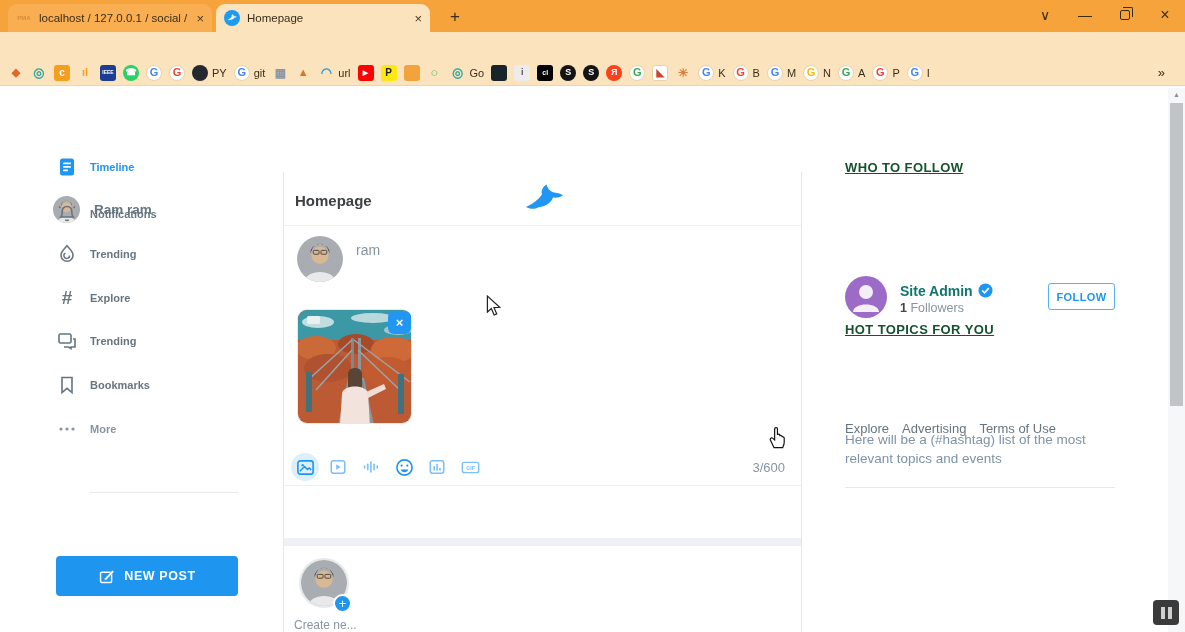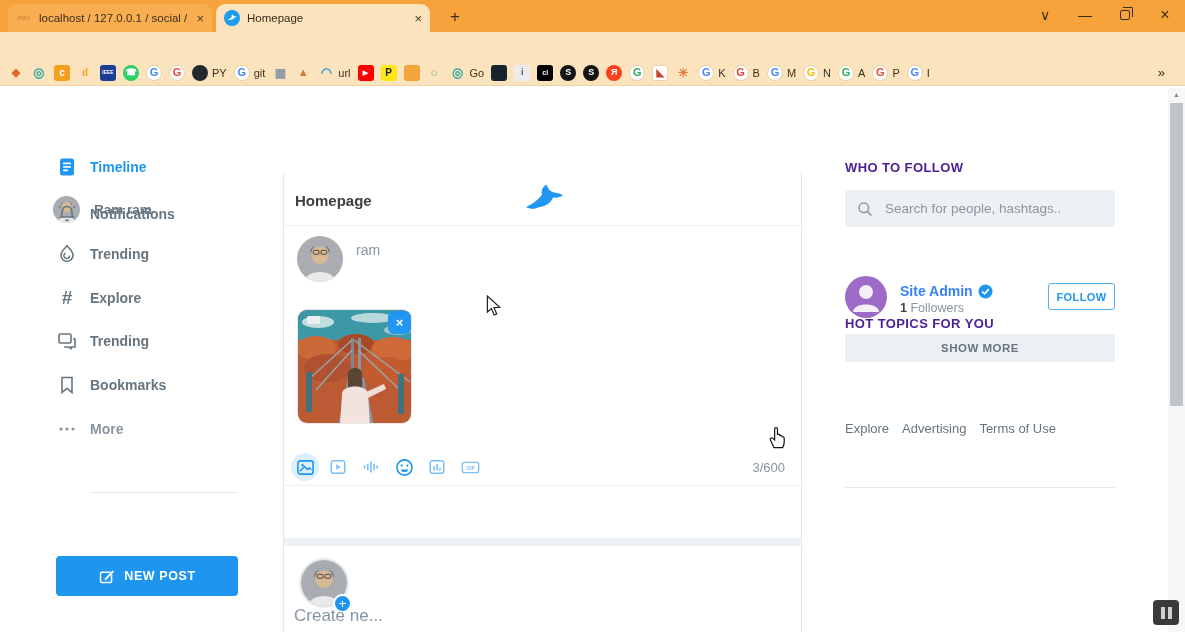--- a/index.html
+++ b/index.html
@@ -43,21 +43,21 @@
   .bm-overflow { margin-left:auto; font-size:13px; color:#3a2e1a; padding-right:12px; }
 
   
   .page { position:absolute; left:0; top:86px; width:1185px; height:546px; background:#fff; }
 
   
   .profile-row { position:absolute; left:53px; top:110px; display:flex; align-items:center; gap:14px; }
   .avatar26 { width:27px; height:27px; border-radius:50%; overflow:hidden; flex:0 0 27px; }
   .profile-name { font-size:13.5px; font-weight:bold; color:#66757f; }
   .side-item { position:absolute; left:57px; display:flex; align-items:center; gap:13px; height:24px; cursor:pointer; }
-  .side-item .lbl { font-size:14px; font-weight:bold; color:#66757f; }
+  .side-item .lbl { font-size:11px; font-weight:bold; color:#66757f; }
   .side-item.active .lbl { color:#1e96f0; }
   .side-divider { position:absolute; left:90px; top:406px; width:148px; height:1px; background:#e8e8e8; }
   .newpost-btn { position:absolute; left:56px; top:470px; width:182px; height:40px; background:#1e96f0; border-radius:4px; display:flex; align-items:center; justify-content:center; gap:9px; color:#fff; font-weight:bold; font-size:12.5px; letter-spacing:0.6px; cursor:pointer; }
 
   
   .maincol { position:absolute; left:283px; top:86px; width:519px; height:546px; background:#fff; border-left:1px solid #e7e7e7; border-right:1px solid #e7e7e7; }
   .main-header { position:absolute; left:0; top:0; width:100%; height:54px; border-bottom:1px solid #efefef; }
   .main-title { position:absolute; left:11px; top:20px; font-size:15px; font-weight:bold; color:#3c4043; }
   .logo-bird { position:absolute; left:240px; top:12px; }
   .composer-avatar { position:absolute; left:13px; top:64px; width:46px; height:46px; border-radius:50%; overflow:hidden; }
@@ -68,29 +68,29 @@
   .cicon { position:absolute; top:5px; width:28px; height:28px; display:flex; align-items:center; justify-content:center; cursor:pointer; border-radius:50%; }
   .cicon.hl { background:#ddeffd; }
   .counter { position:absolute; right:16px; top:12px; font-size:13px; color:#8795a1; }
   .reply-row { position:absolute; left:0; top:314px; width:100%; height:52px; }
   .reply-label { position:absolute; left:40px; top:18px; font-size:13.5px; font-weight:bold; color:#1e96f0; cursor:pointer; }
   .globe-ic { position:absolute; left:13px; top:15px; }
   .publish-btn { position:absolute; right:13px; top:11px; width:76px; height:34px; background:#1e96f0; border:none; border-radius:4px; color:#fff; font-weight:bold; font-size:12.5px; letter-spacing:0.4px; font-family:"Liberation Sans",sans-serif; cursor:pointer; }
   .band1 { position:absolute; left:0; top:366px; width:100%; height:8px; background:#eef1f5; }
   .story-avatar { position:absolute; left:15px; top:386px; width:50px; height:50px; border-radius:50%; overflow:hidden; border:2px solid #e7eaec; }
   .story-plus { position:absolute; left:49px; top:422px; width:19px; height:19px; border-radius:50%; background:#1e96f0; border:2px solid #fff; color:#fff; font-size:13px; line-height:15px; text-align:center; cursor:pointer; }
-  .story-label { position:absolute; left:10px; top:434px; font-size:17px; color:#8795a1; }
+  .story-label { position:absolute; left:10px; top:446px; font-size:12px; color:#8795a1; }
 
   
   .searchbox { position:absolute; left:845px; top:104px; width:270px; height:37px; background:#eef1f3; border-radius:3px; display:flex; align-items:center; padding:0 12px; gap:12px; }
   .searchbox input { border:none; outline:none; background:transparent; font-size:13.5px; color:#333; width:210px; font-family:"Liberation Sans",sans-serif; }
   .searchbox input::placeholder { color:#8795a1; opacity:1; }
-  .r-heading { position:absolute; left:845px; font-size:13px; font-weight:bold; color:#4c1d95; letter-spacing:0.4px; }
+  .r-heading { position:absolute; left:845px; font-size:13px; font-weight:bold; color:#14532d; letter-spacing:0.4px;text-decoration:underline; }
   .wtf-avatar { position:absolute; left:845px; top:190px; width:42px; height:42px; border-radius:50%; background:#9b6bc7; display:flex; align-items:center; justify-content:center; }
-  .wtf-name { position:absolute; left:900px; top:197px; font-size:14px; font-weight:bold; color:#3b82f6; display:flex; align-items:flex-end; gap:5px; }
+  .wtf-name { position:absolute; left:900px; top:197px; font-size:14px; font-weight:bold; color:#0f766e; display:flex; align-items:flex-start; gap:5px; }
   .wtf-followers { position:absolute; left:900px; top:215px; font-size:12.5px; color:#8795a1; }
   .wtf-followers b { color:#444; font-weight:bold; }
   .follow-btn { position:absolute; left:1048px; top:197px; width:67px; height:27px; background:#fff; border:1px solid #55b1f3; border-radius:3px; color:#1e96f0; font-weight:bold; font-size:11px; letter-spacing:0.4px; font-family:"Liberation Sans",sans-serif; cursor:pointer; }
   .showmore-btn { position:absolute; left:845px; top:248px; width:270px; height:28px; background:#edf0f2; border:none; border-radius:2px; color:#66757f; font-weight:bold; font-size:11.5px; letter-spacing:0.5px; font-family:"Liberation Sans",sans-serif; cursor:pointer; }
   .topics-body { position:absolute; left:845px; top:344px; width:266px; font-size:13.5px; line-height:19px; color:#7e93a7; }
   .r-divider { position:absolute; left:845px; top:401px; width:270px; height:1px; background:#e3e8ec; }
   .foot-row { position:absolute; left:845px; display:flex; gap:13px; font-size:13px; color:#66757f; align-items:center; }
   .foot-link { cursor:pointer; }
   .lang-sel { color:#55626c; display:flex; align-items:center; gap:4px; cursor:pointer; }
   .lang-caret { font-size:8px; color:#55626c; }
@@ -499,27 +499,20 @@
             <rect x="17" y="15" width="6" height="4" rx="1" fill="none" stroke="#4a4440" stroke-width="1"></rect>
             <rect x="25" y="15" width="6" height="4" rx="1" fill="none" stroke="#4a4440" stroke-width="1"></rect>
             <path d="M8 48 C8 34 40 34 40 48 Z" fill="#e9e9e9"></path>
           </svg>
     </span>
     <span class="story-plus">+</span>
     <span class="story-label">Create ne...</span>
 
   </div>
 
-  <div class="searchbox">
-    <svg width="16" height="16" viewBox="0 0 20 20">
-          <circle cx="8.5" cy="8.5" r="6" fill="none" stroke="#8795a1" stroke-width="1.8"></circle>
-          <path d="M13 13 L18 18" stroke="#8795a1" stroke-width="1.8"></path>
-        </svg>
-    <input type="text" placeholder="Search for people, hashtags.." style="">
-  </div>
 
   <div class="r-heading" style="top:74px;">WHO TO FOLLOW</div>
 
   <div class="wtf-avatar">
     <svg width="42" height="42" viewBox="0 0 42 42">
           <circle cx="21" cy="16" r="7" fill="#f3eef8"></circle>
           <path d="M8 36 C8 26 34 26 34 36 Z" fill="#f3eef8"></path>
         </svg>
   </div>
   <div class="wtf-name">
@@ -527,23 +520,23 @@
     <svg width="15" height="15" viewBox="0 0 16 16">
           <circle cx="8" cy="8" r="7.5" fill="#1e96f0"></circle>
           <path d="M4.5 8 L7 10.5 L11.5 5.5" fill="none" stroke="#fff" stroke-width="1.8"></path>
         </svg>
   </div>
   <div class="wtf-followers">
     <b>1</b>
     <span>Followers</span>
   </div>
   <button class="follow-btn">FOLLOW</button>
-  <button class="showmore-btn">SHOW MORE</button>
-
-  <div class="r-heading" style="top:230px;">HOT TOPICS FOR YOU</div>
+
+  <div class="r-heading" style="top:236px;">HOT TOPICS FOR YOU</div>
+  <div class="topics-body">Here will be a (#hashtag) list of the most relevant topics and events</div>
   <div class="r-divider"></div>
 
   <div class="foot-row" style="top:335px;">
     <span class="foot-link">Explore</span>
     <span class="foot-link">Advertising</span>
     <span class="foot-link">Terms of Use</span>
   </div>
 </div>
 
 <div class="scrollbar">

